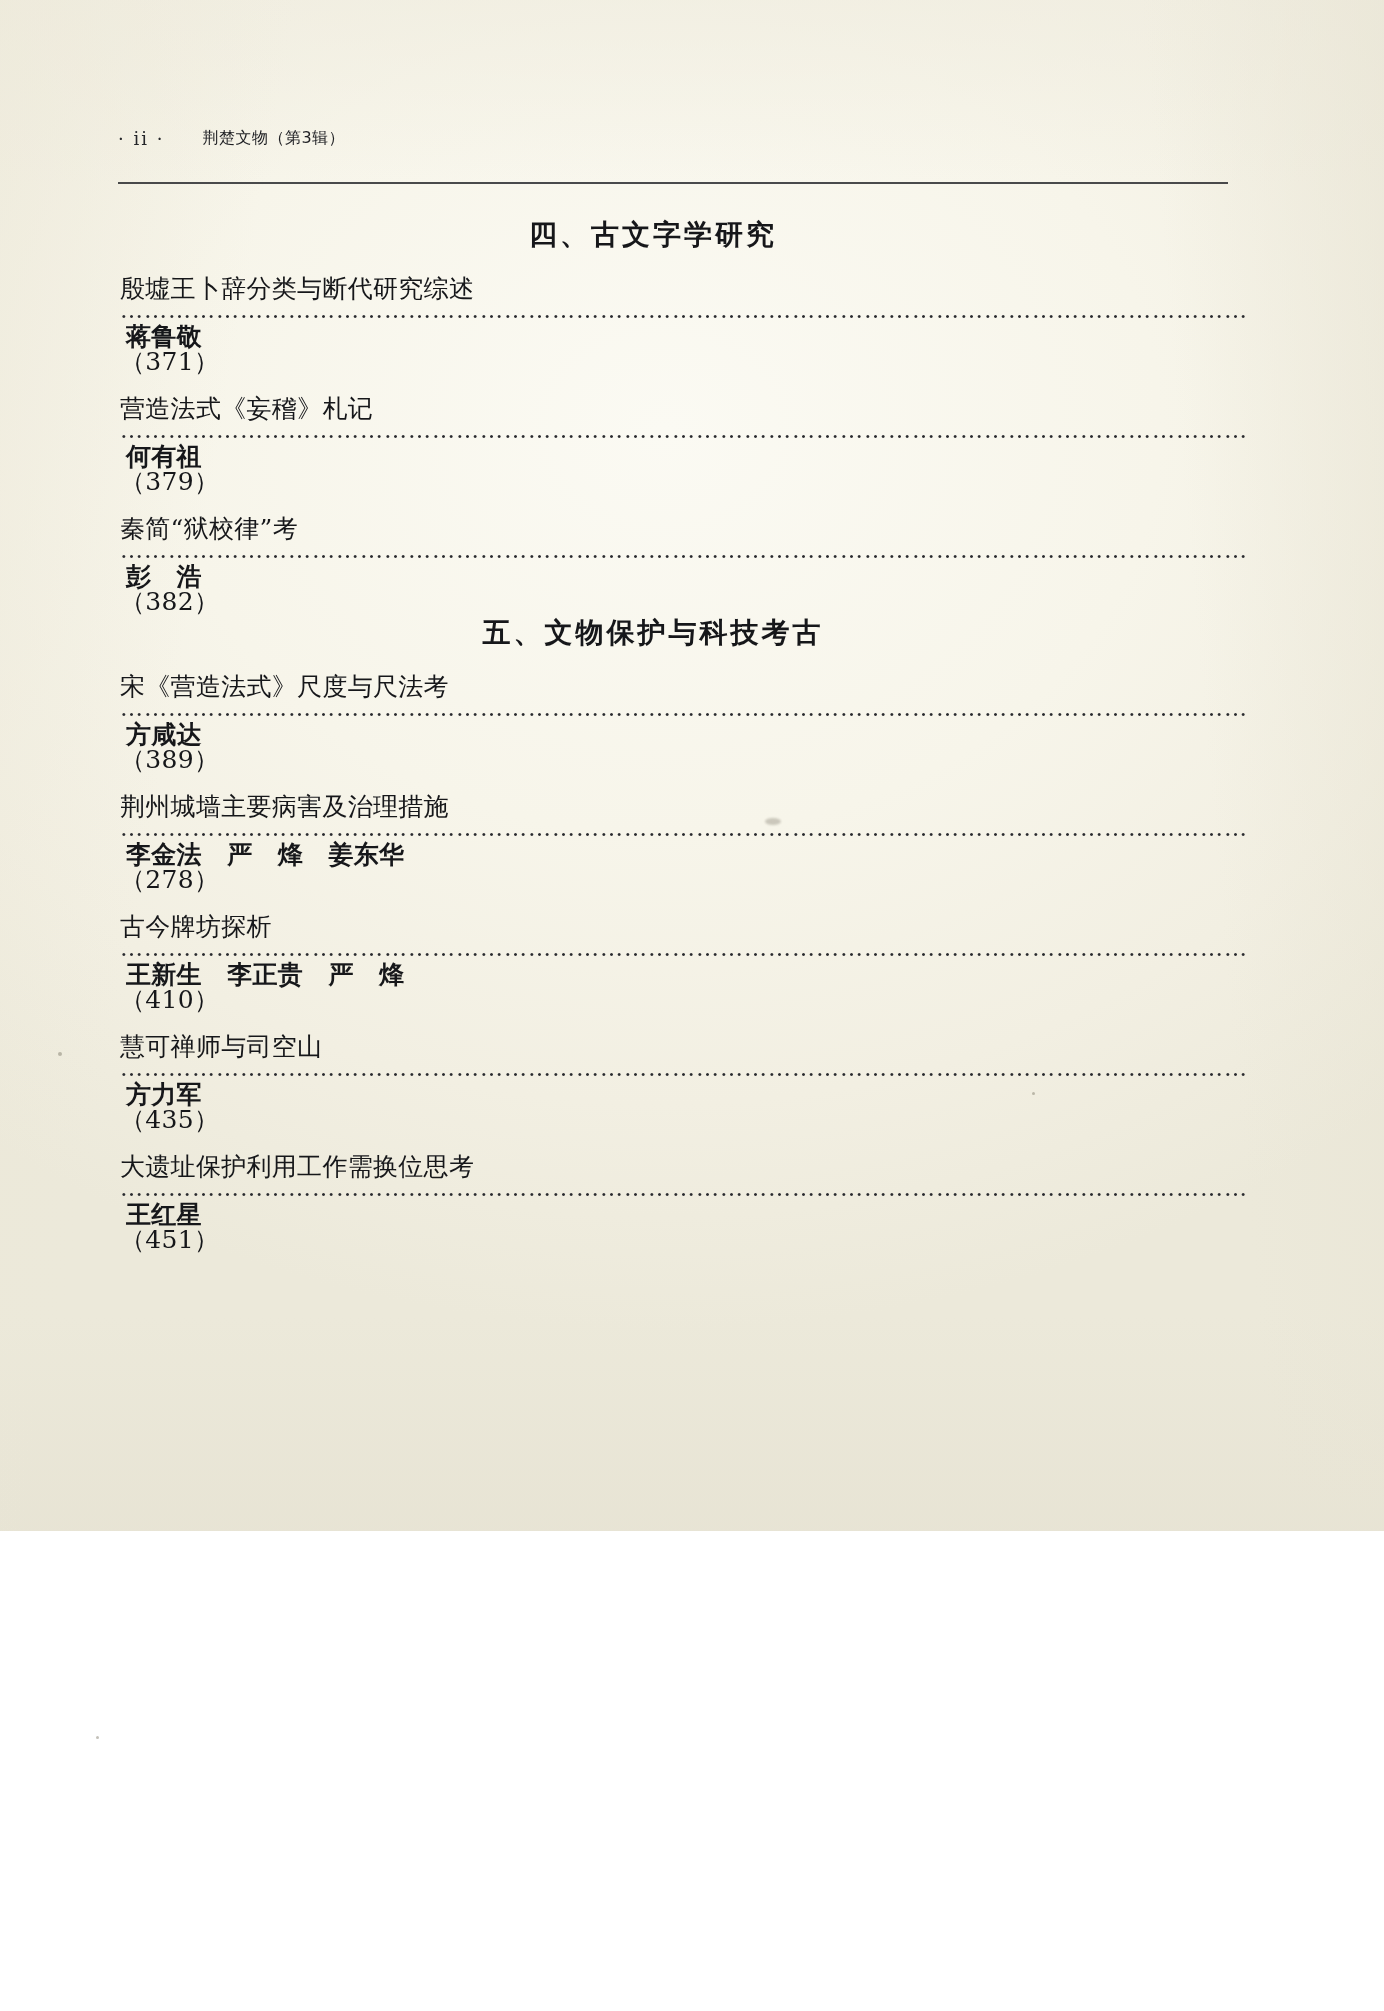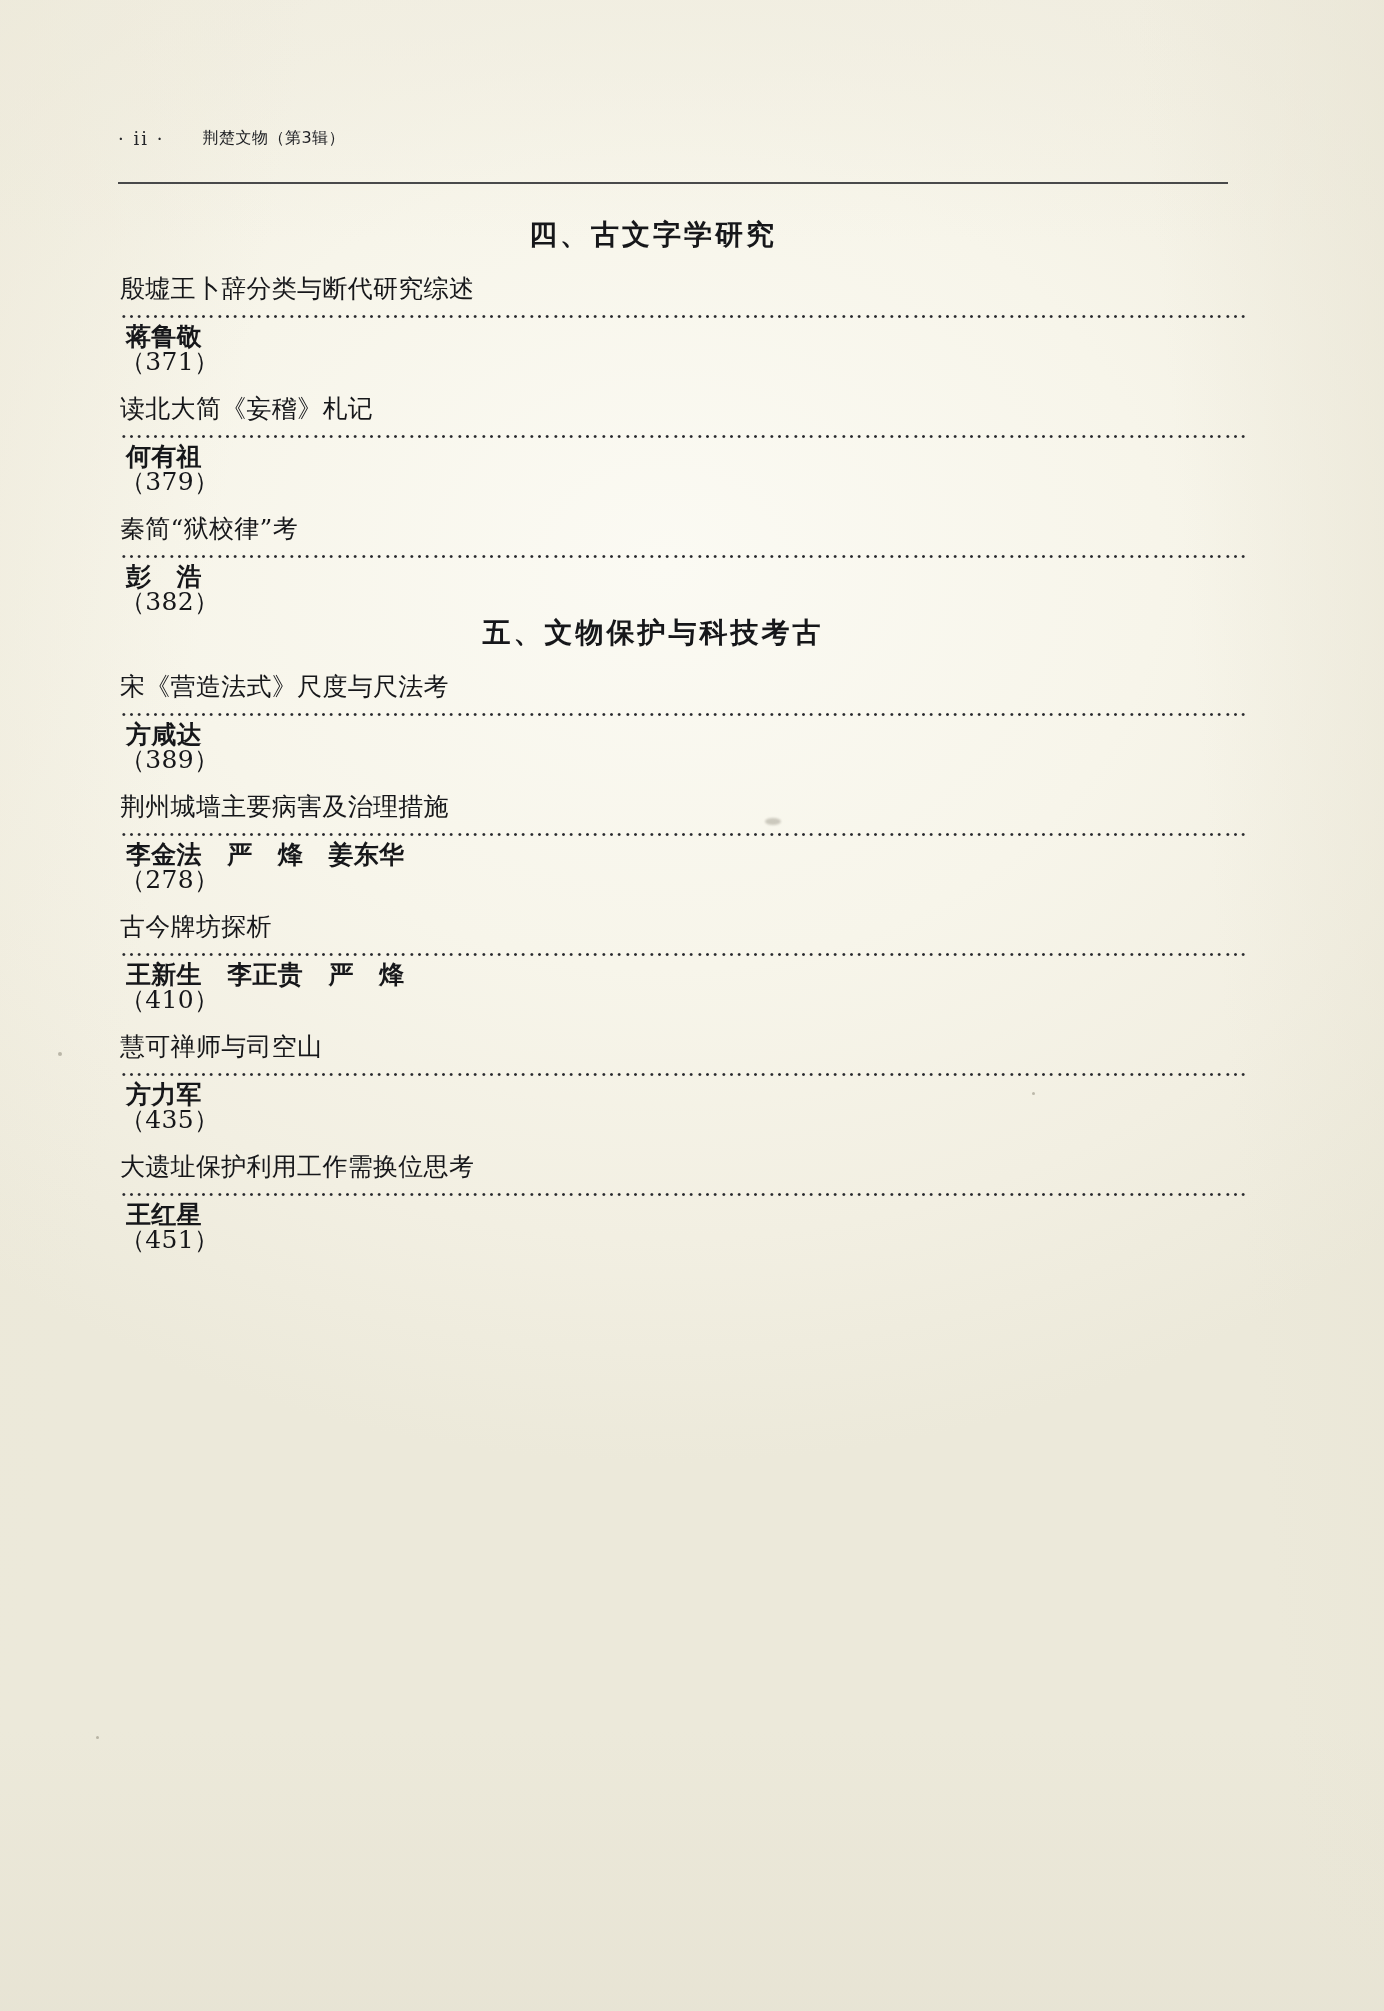--- a/index.html
+++ b/index.html
@@ -11,21 +11,21 @@
     height: 2011px;
     background: #ffffff;
     font-family: "DejaVu Serif", "Liberation Serif", serif;
     overflow: hidden;
   }
 
   
   #page {
     position: relative;
     width: 1384px;
-    height: 2011px;
+    height: 1531px;
     background:
       radial-gradient(ellipse 1100px 900px at 48% 28%, #fbfaf3 0%, #f7f5ea 45%, #f2efe2 75%, #ecE9da 100%);
   }
   
   #page::before {
     content: "";
     position: absolute;
     inset: 0;
     background:
       linear-gradient(100deg, rgba(236,232,216,0.55) 0%, rgba(255,255,255,0) 18%),
@@ -172,21 +172,21 @@
       <h2 class="section sec-gap-1">四、古文字学研究</h2>
 
       <div class="entry">
         <span class="etitle">殷墟王卜辞分类与断代研究综述</span>
         <span class="leader">……………………………………………………………………………………………………………………………</span>
         <span class="eauthors">蒋鲁敬</span>
         <span class="epage">（371）</span>
       </div>
 
       <div class="entry">
-        <span class="etitle">读北大简《妄稽》札记</span>
+        <span class="etitle">营造法式《妄稽》札记</span>
         <span class="leader">……………………………………………………………………………………………………………………………</span>
         <span class="eauthors">何有祖</span>
         <span class="epage">（379）</span>
       </div>
 
       <div class="entry">
         <span class="etitle">秦简“狱校律”考</span>
         <span class="leader">……………………………………………………………………………………………………………………………</span>
         <span class="eauthors">彭　浩</span>
         <span class="epage">（382）</span>

